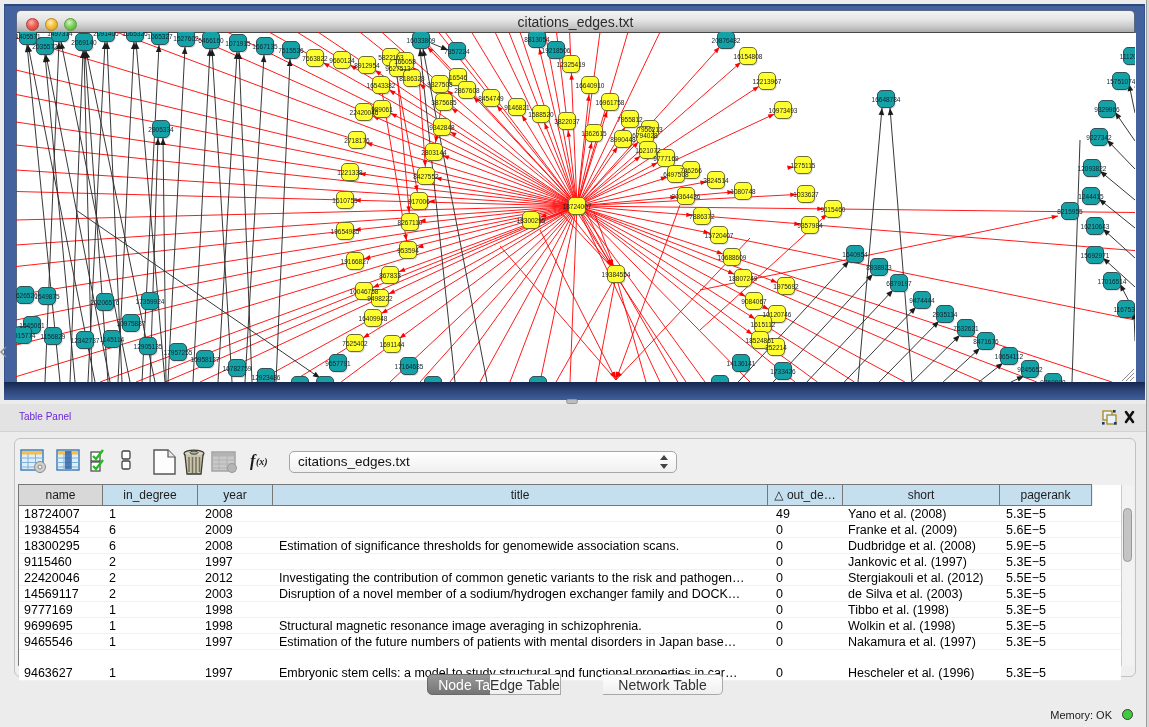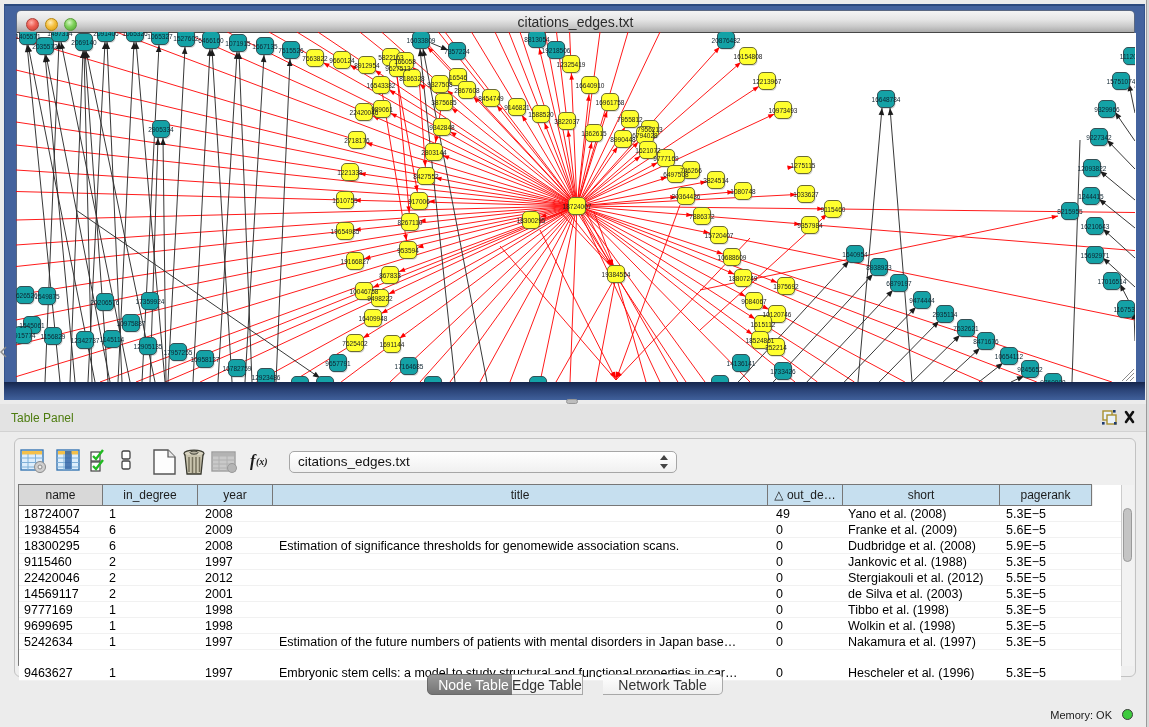--- a/index.html
+++ b/index.html
@@ -722,21 +722,21 @@
 <text x="531" y="222.5" font-size="6.5" fill="#222" text-anchor="middle" font-family="Liberation Sans, sans-serif">18300295</text>
 <text x="616" y="276.5" font-size="6.5" fill="#222" text-anchor="middle" font-family="Liberation Sans, sans-serif">19384554</text>
 <text x="577" y="208.5" font-size="6.5" fill="#222" text-anchor="middle" font-family="Liberation Sans, sans-serif">18724007</text>
 <line x1="1122" y1="381" x2="1134" y2="369" stroke="#8a8a8a" stroke-width="1"></line>
 <line x1="1126" y1="381" x2="1134" y2="373" stroke="#8a8a8a" stroke-width="1"></line>
 <line x1="1130" y1="381" x2="1134" y2="377" stroke="#8a8a8a" stroke-width="1"></line>
 </svg>
 <div class="abs shadow"></div>
 <div class="abs" style="left:0;top:400px;width:1149px;height:327px;background:#ececec"></div>
 <div class="abs tph"></div>
-<div class="abs" style="left:11px;top:411px;font-size:12px;color:#4d7c0f">Table Panel</div>
+<div class="abs" style="left:19px;top:411px;font-size:10px;color:#6d28d9">Table Panel</div>
 <svg class="abs" width="40" height="18" style="left:1100px;top:409px">
  <rect x="3" y="2" width="9" height="9" fill="#eaf2fb" stroke="#a89030" stroke-width="1.4"></rect>
  <rect x="7" y="6" width="9" height="9" fill="#eaf2fb" stroke="#a89030" stroke-width="1.4"></rect>
  <rect x="13" y="1" width="2.6" height="2.6" fill="#1d3a6e"></rect>
     <rect x="2" y="13" width="2.6" height="2.6" fill="#1d3a6e"></rect>
     <rect x="14" y="13" width="2.6" height="2.6" fill="#1d3a6e"></rect>
  <path d="M26 3 L33 13 M33 3 L26 13" stroke="#111" stroke-width="2.6" stroke-linecap="round"></path>
 </svg>
 <div class="abs panel"></div>
 <svg class="abs" width="290" height="32" style="left:16px;top:447px">
@@ -827,57 +827,60 @@
     <span style="left:260px">Estimation of significance thresholds for genomewide association scans.</span>
     <span style="left:757px">0</span>
     <span style="left:829px">Dudbridge et al. (2008)</span>
     <span style="left:987px">5.9E−5</span>
   </div>
 <div class="trow" style="top:554px">
     <span style="left:5px">9115460</span>
     <span style="left:90px">2</span>
     <span style="left:186px">1997</span>
     <span style="left:757px">0</span>
-    <span style="left:829px">Jankovic et al. (1988)</span>
+    <span style="left:829px">Jankovic et al. (1997)</span>
     <span style="left:987px">5.3E−5</span>
   </div>
 <div class="trow" style="top:570px">
     <span style="left:5px">22420046</span>
     <span style="left:90px">2</span>
     <span style="left:186px">2012</span>
+    <span style="left:260px">Investigating the contribution of common genetic variants to the risk and pathogen…</span>
     <span style="left:757px">0</span>
     <span style="left:829px">Stergiakouli et al. (2012)</span>
     <span style="left:987px">5.5E−5</span>
   </div>
 <div class="trow" style="top:586px">
     <span style="left:5px">14569117</span>
     <span style="left:90px">2</span>
-    <span style="left:186px">2001</span>
+    <span style="left:186px">2003</span>
+    <span style="left:260px">Disruption of a novel member of a sodium/hydrogen exchanger family and DOCK…</span>
     <span style="left:757px">0</span>
     <span style="left:829px">de Silva et al. (2003)</span>
     <span style="left:987px">5.3E−5</span>
   </div>
 <div class="trow" style="top:602px">
     <span style="left:5px">9777169</span>
     <span style="left:90px">1</span>
     <span style="left:186px">1998</span>
     <span style="left:757px">0</span>
     <span style="left:829px">Tibbo et al. (1998)</span>
     <span style="left:987px">5.3E−5</span>
   </div>
 <div class="trow" style="top:618px">
     <span style="left:5px">9699695</span>
     <span style="left:90px">1</span>
     <span style="left:186px">1998</span>
+    <span style="left:260px">Structural magnetic resonance image averaging in schizophrenia.</span>
     <span style="left:757px">0</span>
     <span style="left:829px">Wolkin et al. (1998)</span>
     <span style="left:987px">5.3E−5</span>
   </div>
 <div class="trow" style="top:634px">
-    <span style="left:5px">5242634</span>
+    <span style="left:5px">9465546</span>
     <span style="left:90px">1</span>
     <span style="left:186px">1997</span>
     <span style="left:260px">Estimation of the future numbers of patients with mental disorders in Japan base…</span>
     <span style="left:757px">0</span>
     <span style="left:829px">Nakamura et al. (1997)</span>
     <span style="left:987px">5.3E−5</span>
   </div>
 <div class="trow" style="top:665px">
     <span style="left:5px">9463627</span>
     <span style="left:90px">1</span>
@@ -886,21 +889,21 @@
     <span style="left:757px">0</span>
     <span style="left:829px">Hescheler et al. (1996)</span>
     <span style="left:987px">5.3E−5</span>
   </div>
 <div class="abs" style="left:1093px;top:485px;width:28px;height:21px;background:#fff"></div>
 
 <div class="abs" style="left:1121px;top:485px;width:13px;height:181px;background:#f2f2f2;border-left:1px solid #ccc"></div>
 <div class="abs" style="left:1123px;top:508px;width:9px;height:54px;background:#c4c4c4;border:1px solid #9a9a9a;border-radius:5px"></div>
 
 <div class="abs tabseg" style="left:427px;width:93px;background:linear-gradient(#9a9a9a,#747474);color:#fff;border:1px solid #6a6a6a;border-radius:5px 0 0 5px">Node Table</div>
-<div class="abs tabseg" style="left:512px;width:71px;background:linear-gradient(#fff,#efefef);border:1px solid #a8a8a8;border-left:none">Edge Table</div>
+<div class="abs tabseg" style="left:490px;width:71px;background:linear-gradient(#fff,#efefef);border:1px solid #a8a8a8;border-left:none">Edge Table</div>
 <div class="abs tabseg" style="left:603px;width:120px;background:linear-gradient(#fff,#efefef);border:1px solid #a8a8a8;border-left:none;border-radius:0 5px 5px 0">Network Table</div>
 
 <div class="abs" style="right:37px;top:709px;font-size:11px;color:#1a1a1a">Memory: OK</div>
 <div class="abs" style="left:1122px;top:709px;width:11px;height:11px;border-radius:50%;background:#3ecb3e;border:1.5px solid #3c3c3c"></div>
 
 <div class="abs" style="left:1146px;top:0;width:1px;height:727px;background:#9a9a9a"></div>
 <div class="abs" style="left:1147px;top:0;width:2px;height:727px;background:#d8d8d8"></div>
 
 <svg class="abs" width="8" height="12" style="left:0;top:346px">
     <path d="M6 1 L1 6 L6 11" stroke="#8a8a8a" stroke-width="1.5" fill="none"></path>

